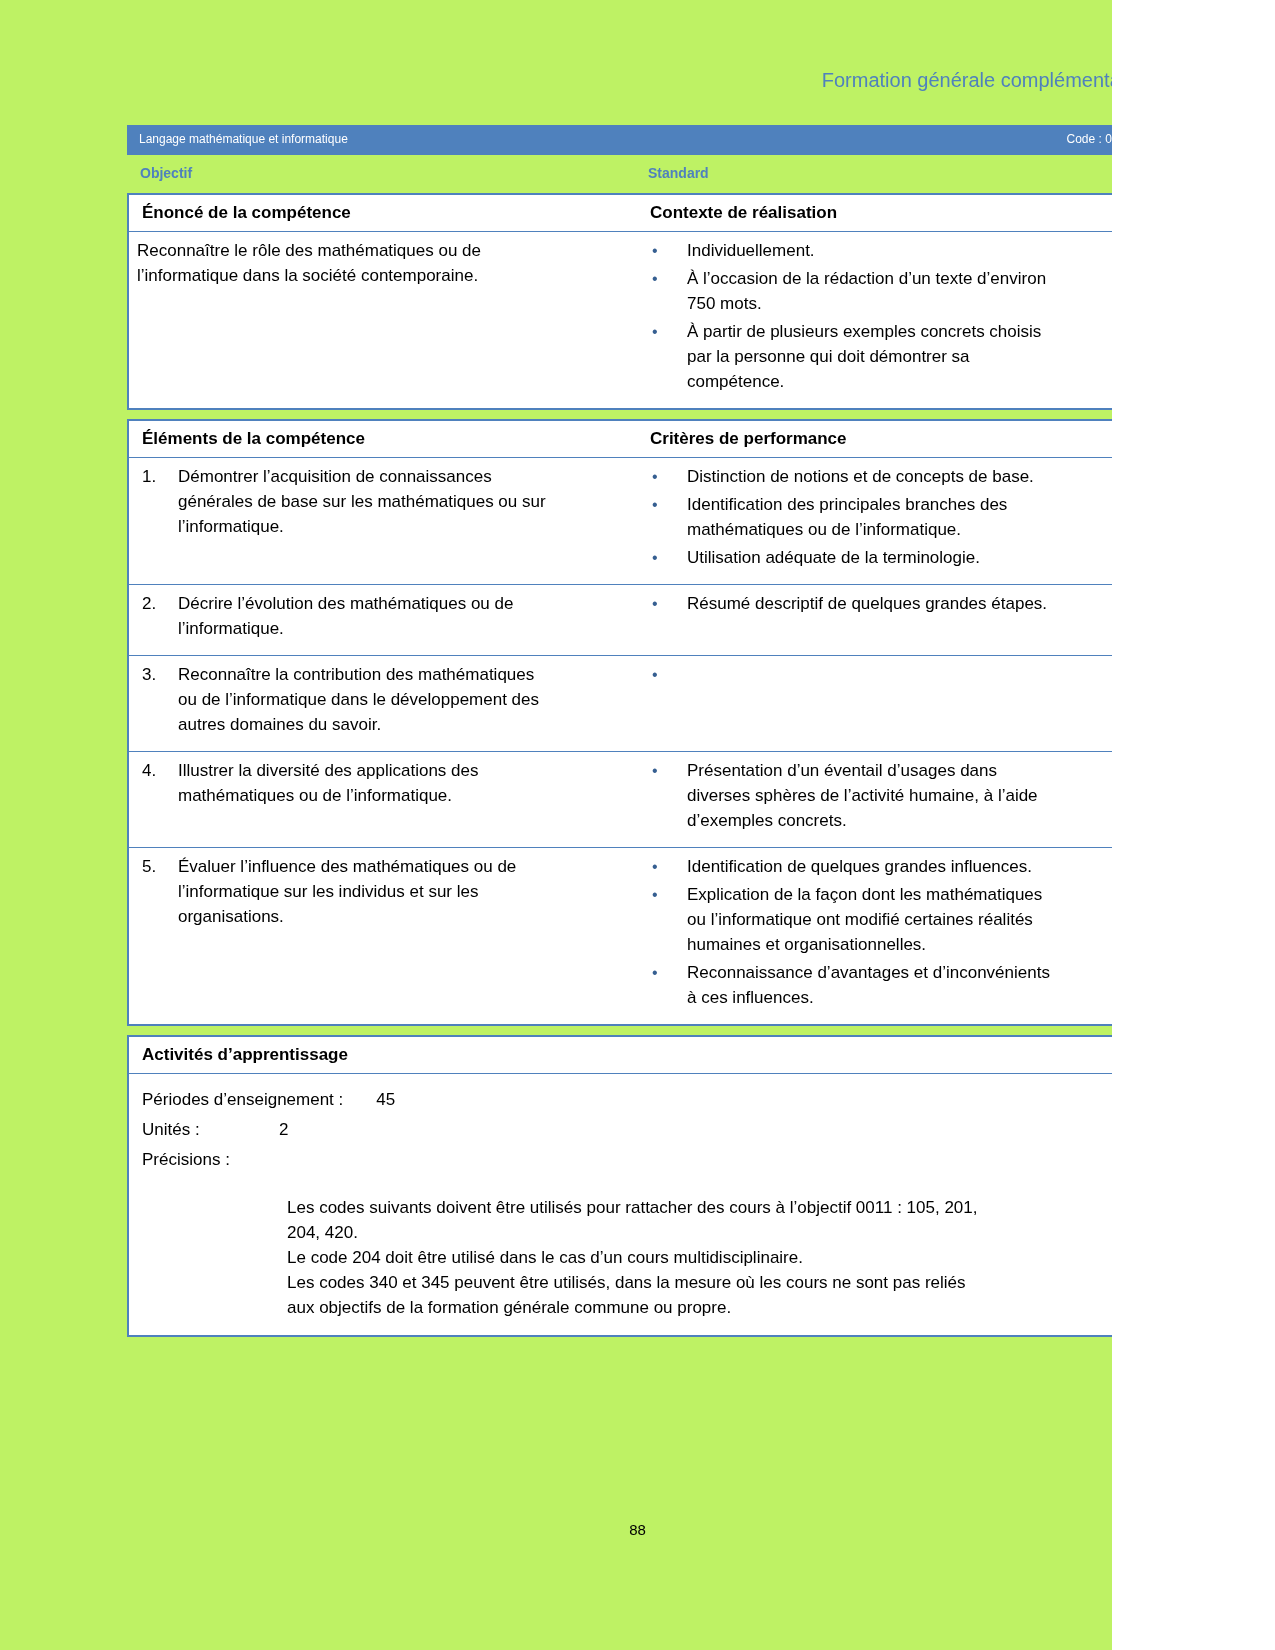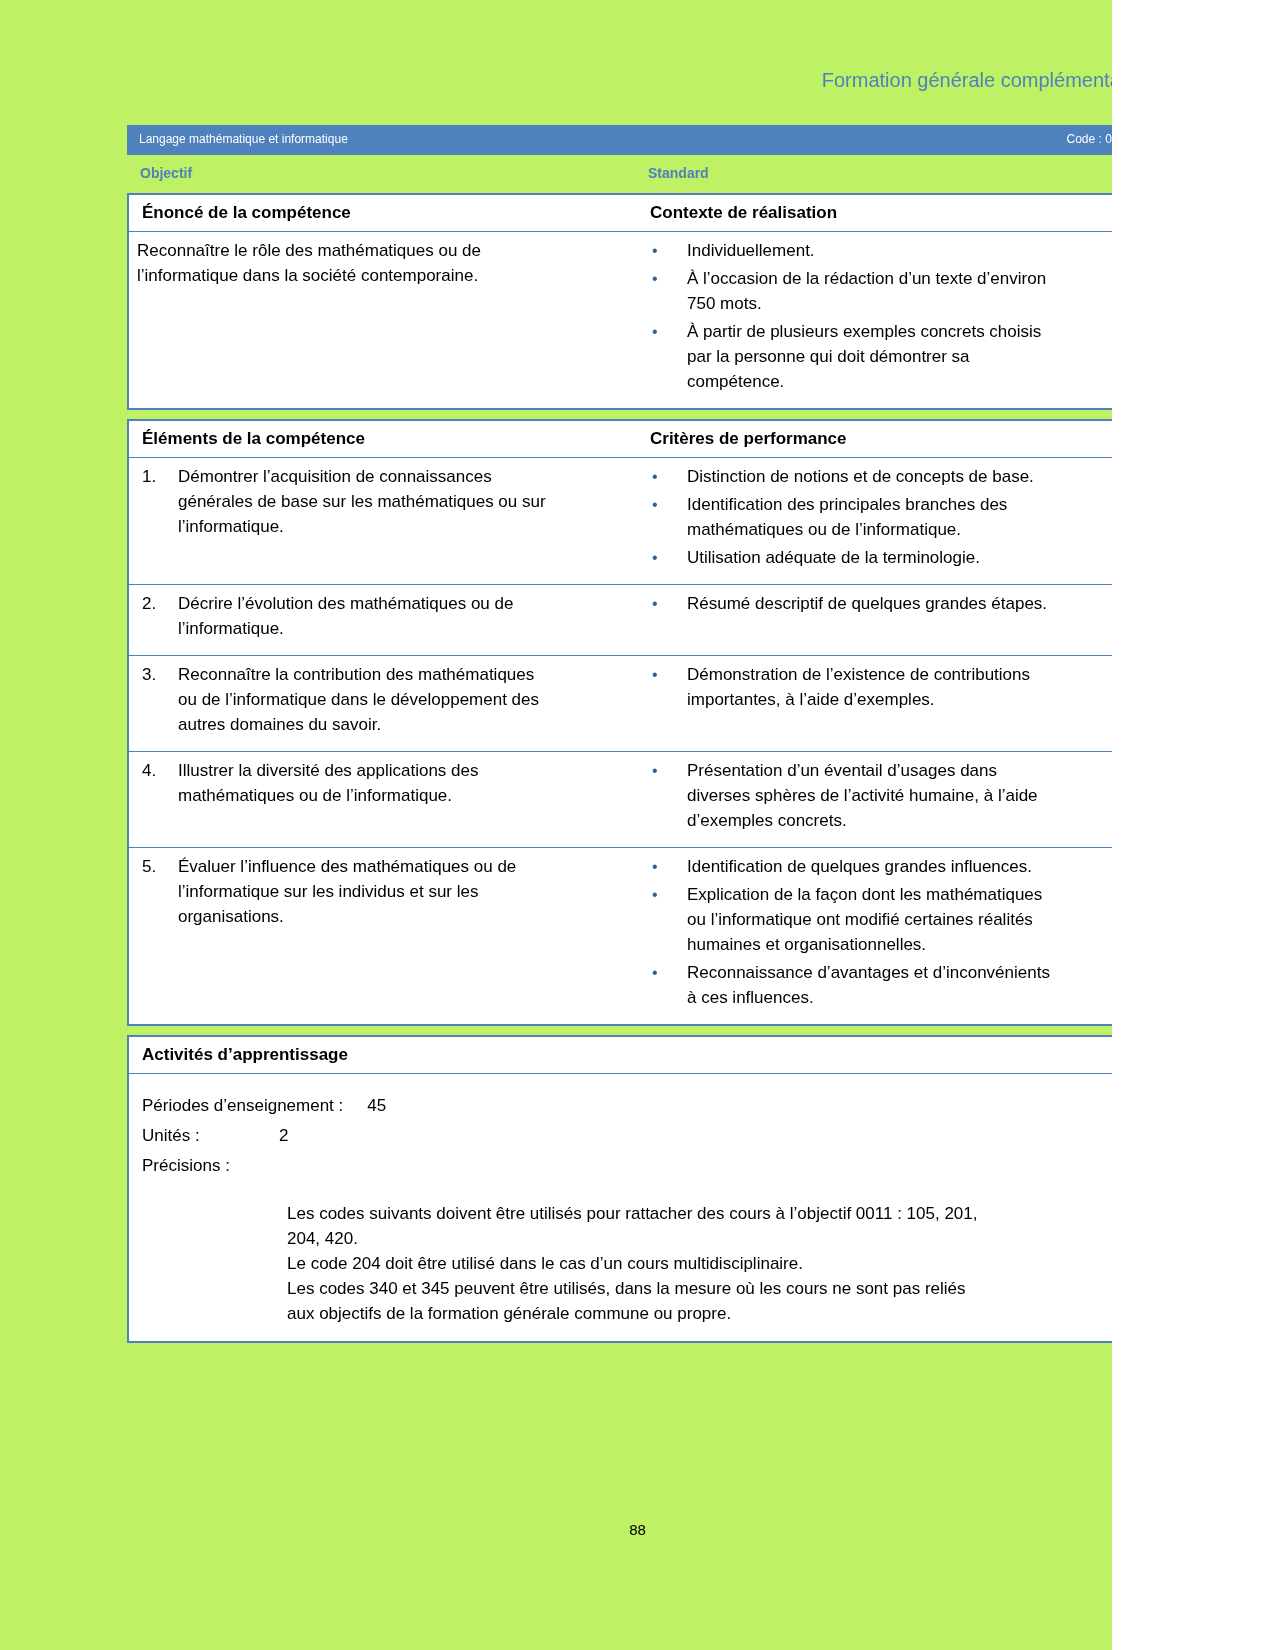--- a/index.html
+++ b/index.html
@@ -65,21 +65,21 @@
   .num{flex:none;width:28px;}
   .t2row{border-bottom:1px solid #4f81bd;}
   .t2row:last-child{border-bottom:none;}
   .tbl3-head{
     border-bottom:1px solid #4f81bd;
     font-weight:bold;
     padding:5px 4px 6px 13px;
   }
   .tbl3-body{padding:5px 14px 15px 13px;}
   .meta-row{display:flex;align-items:flex-start;margin-top:5px;}
-  .meta-row:first-child{margin-top:14px;}
+  .meta-row:first-child{margin-top:8px;gap:9px;}
   .meta-label{flex:none;min-width:137px;padding-right:24px;box-sizing:border-box;}
   .meta-value{flex:1;}
   .page-number{
     position:absolute;
     left:0;
     width:1275px;
     top:1521px;
     text-align:center;
     font-size:15px;
     line-height:18px;
@@ -191,22 +191,20 @@
             <span class="num">3.</span>
             <span class="pre">Reconnaître la contribution des mathématiques
 ou de l’informatique dans le développement des
 autres domaines du savoir.</span>
           </div>
         </div>
         <div class="cell-r">
           <ul class="blist">
             <li>
                 <span class="dot">•</span>
-                <span class="pre">Démonstration de l’existence de contributions
-importantes, à l’aide d’exemples.</span>
               </li>
           </ul>
         </div>
       </div>
 
       <div class="t2row grid2">
         <div class="cell-l">
           <div class="numitem">
             <span class="num">4.</span>
             <span class="pre">Illustrer la diversité des applications des

